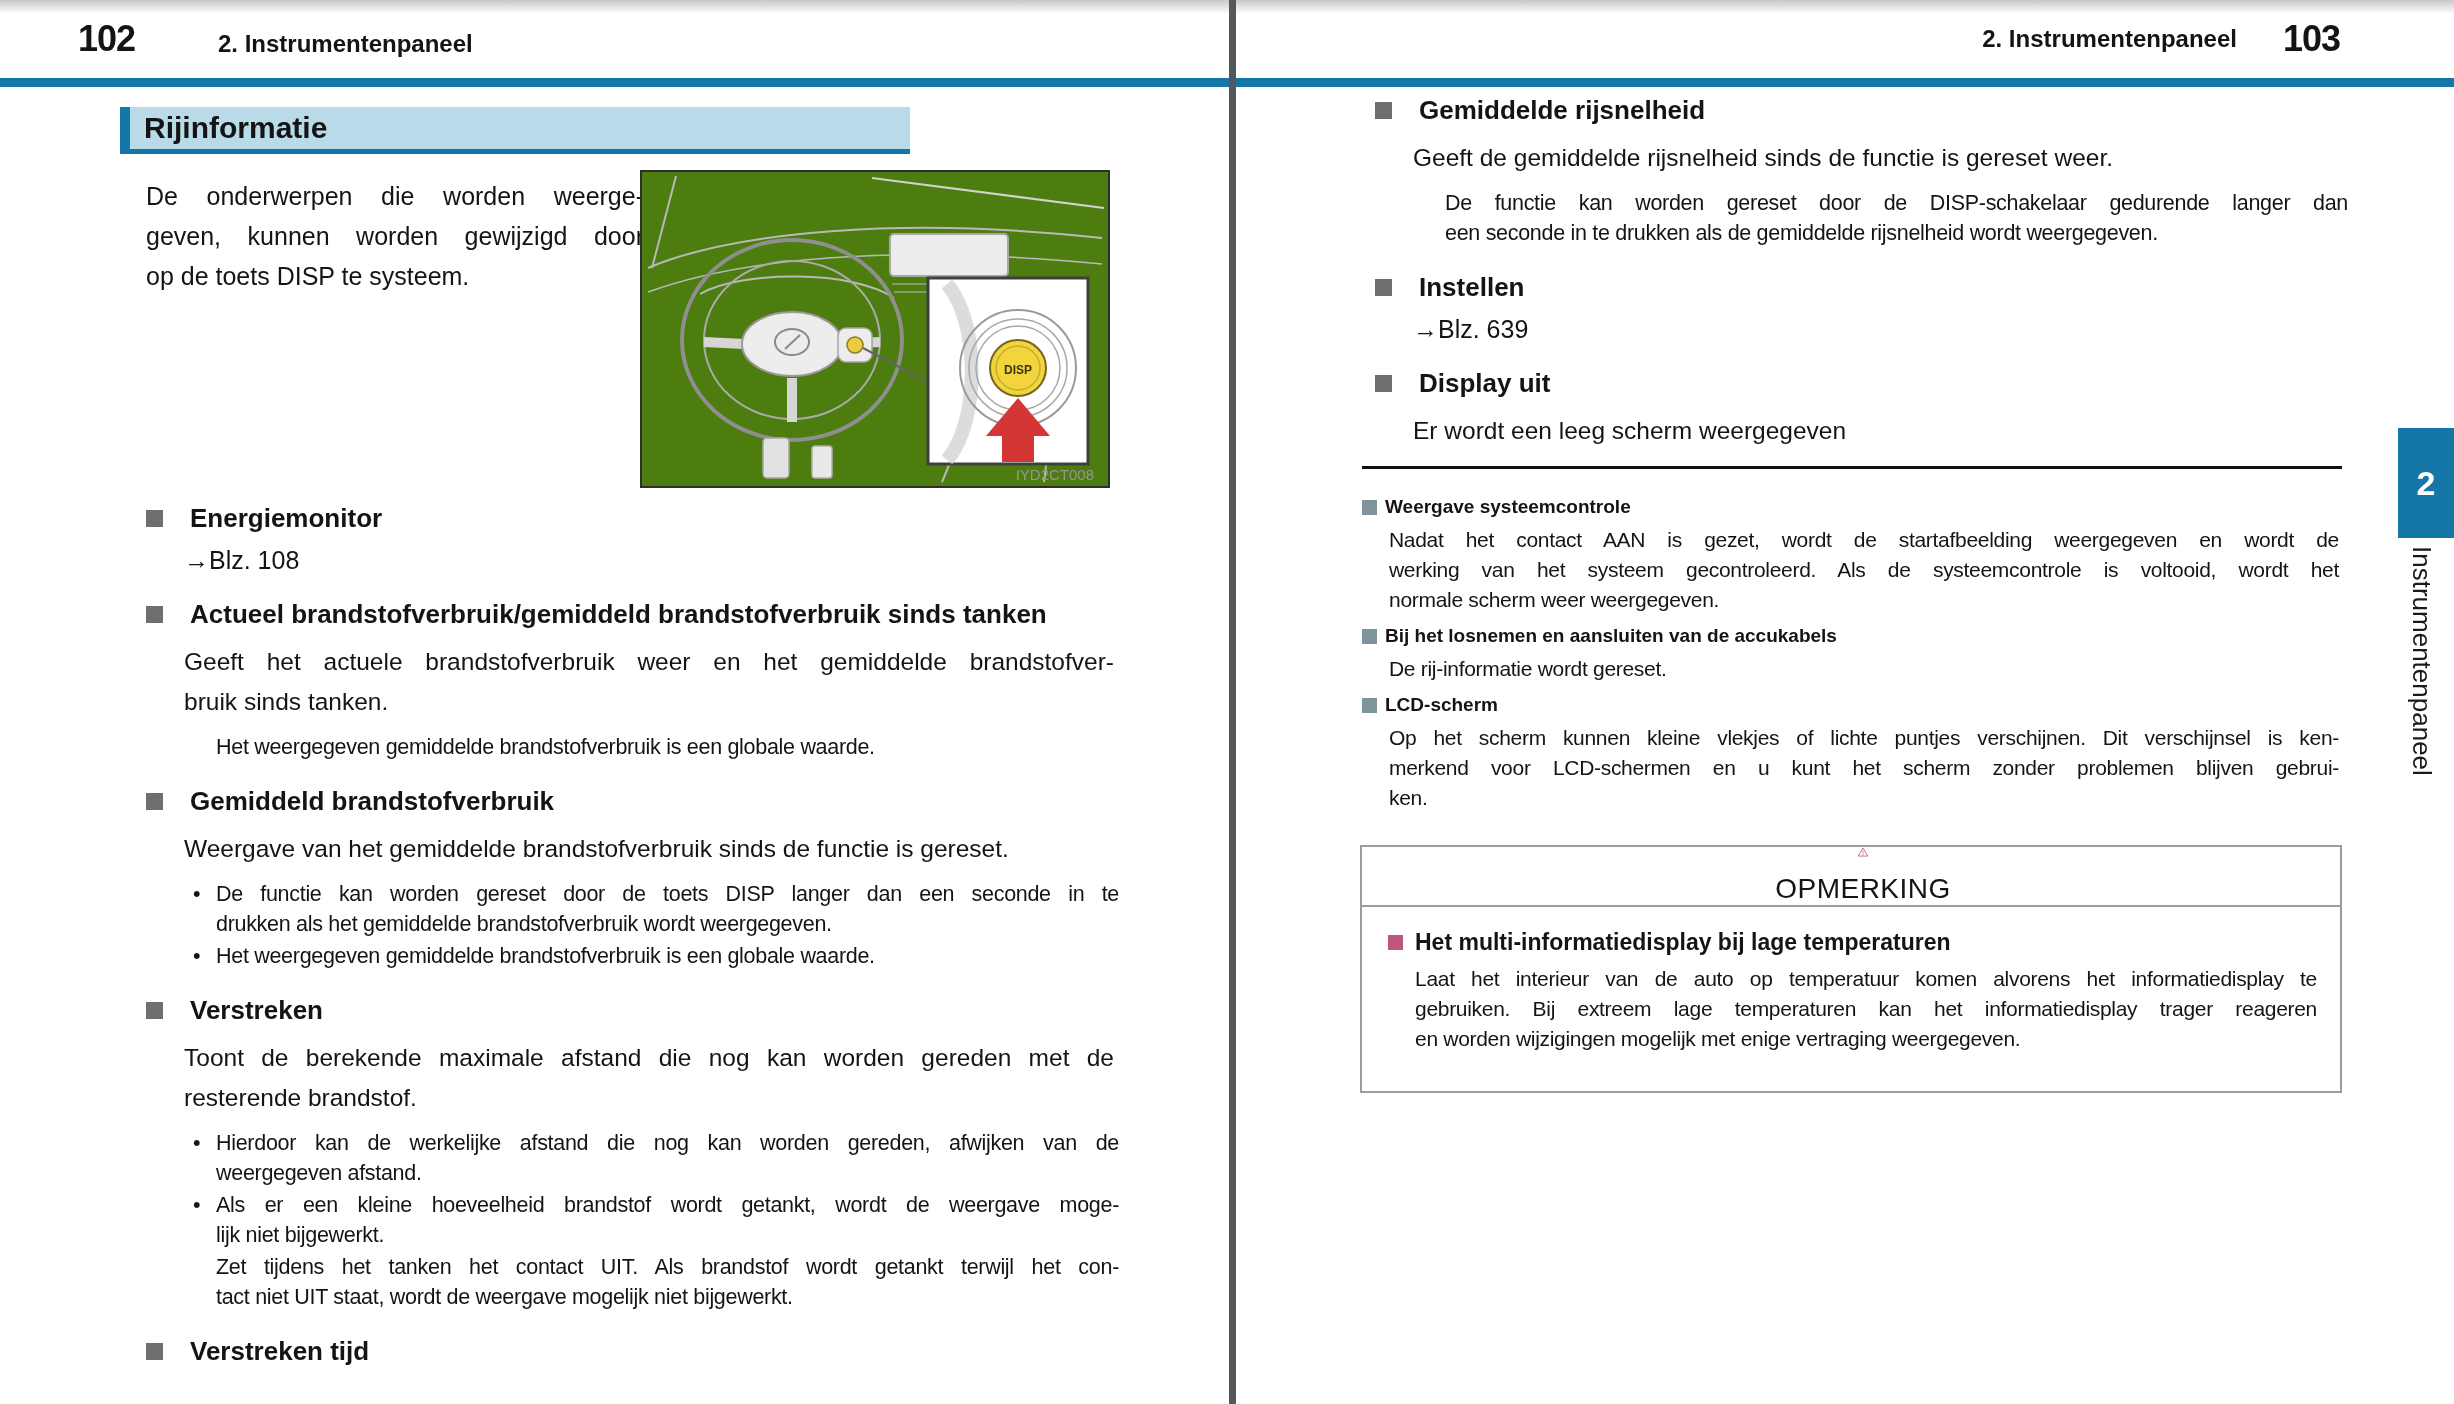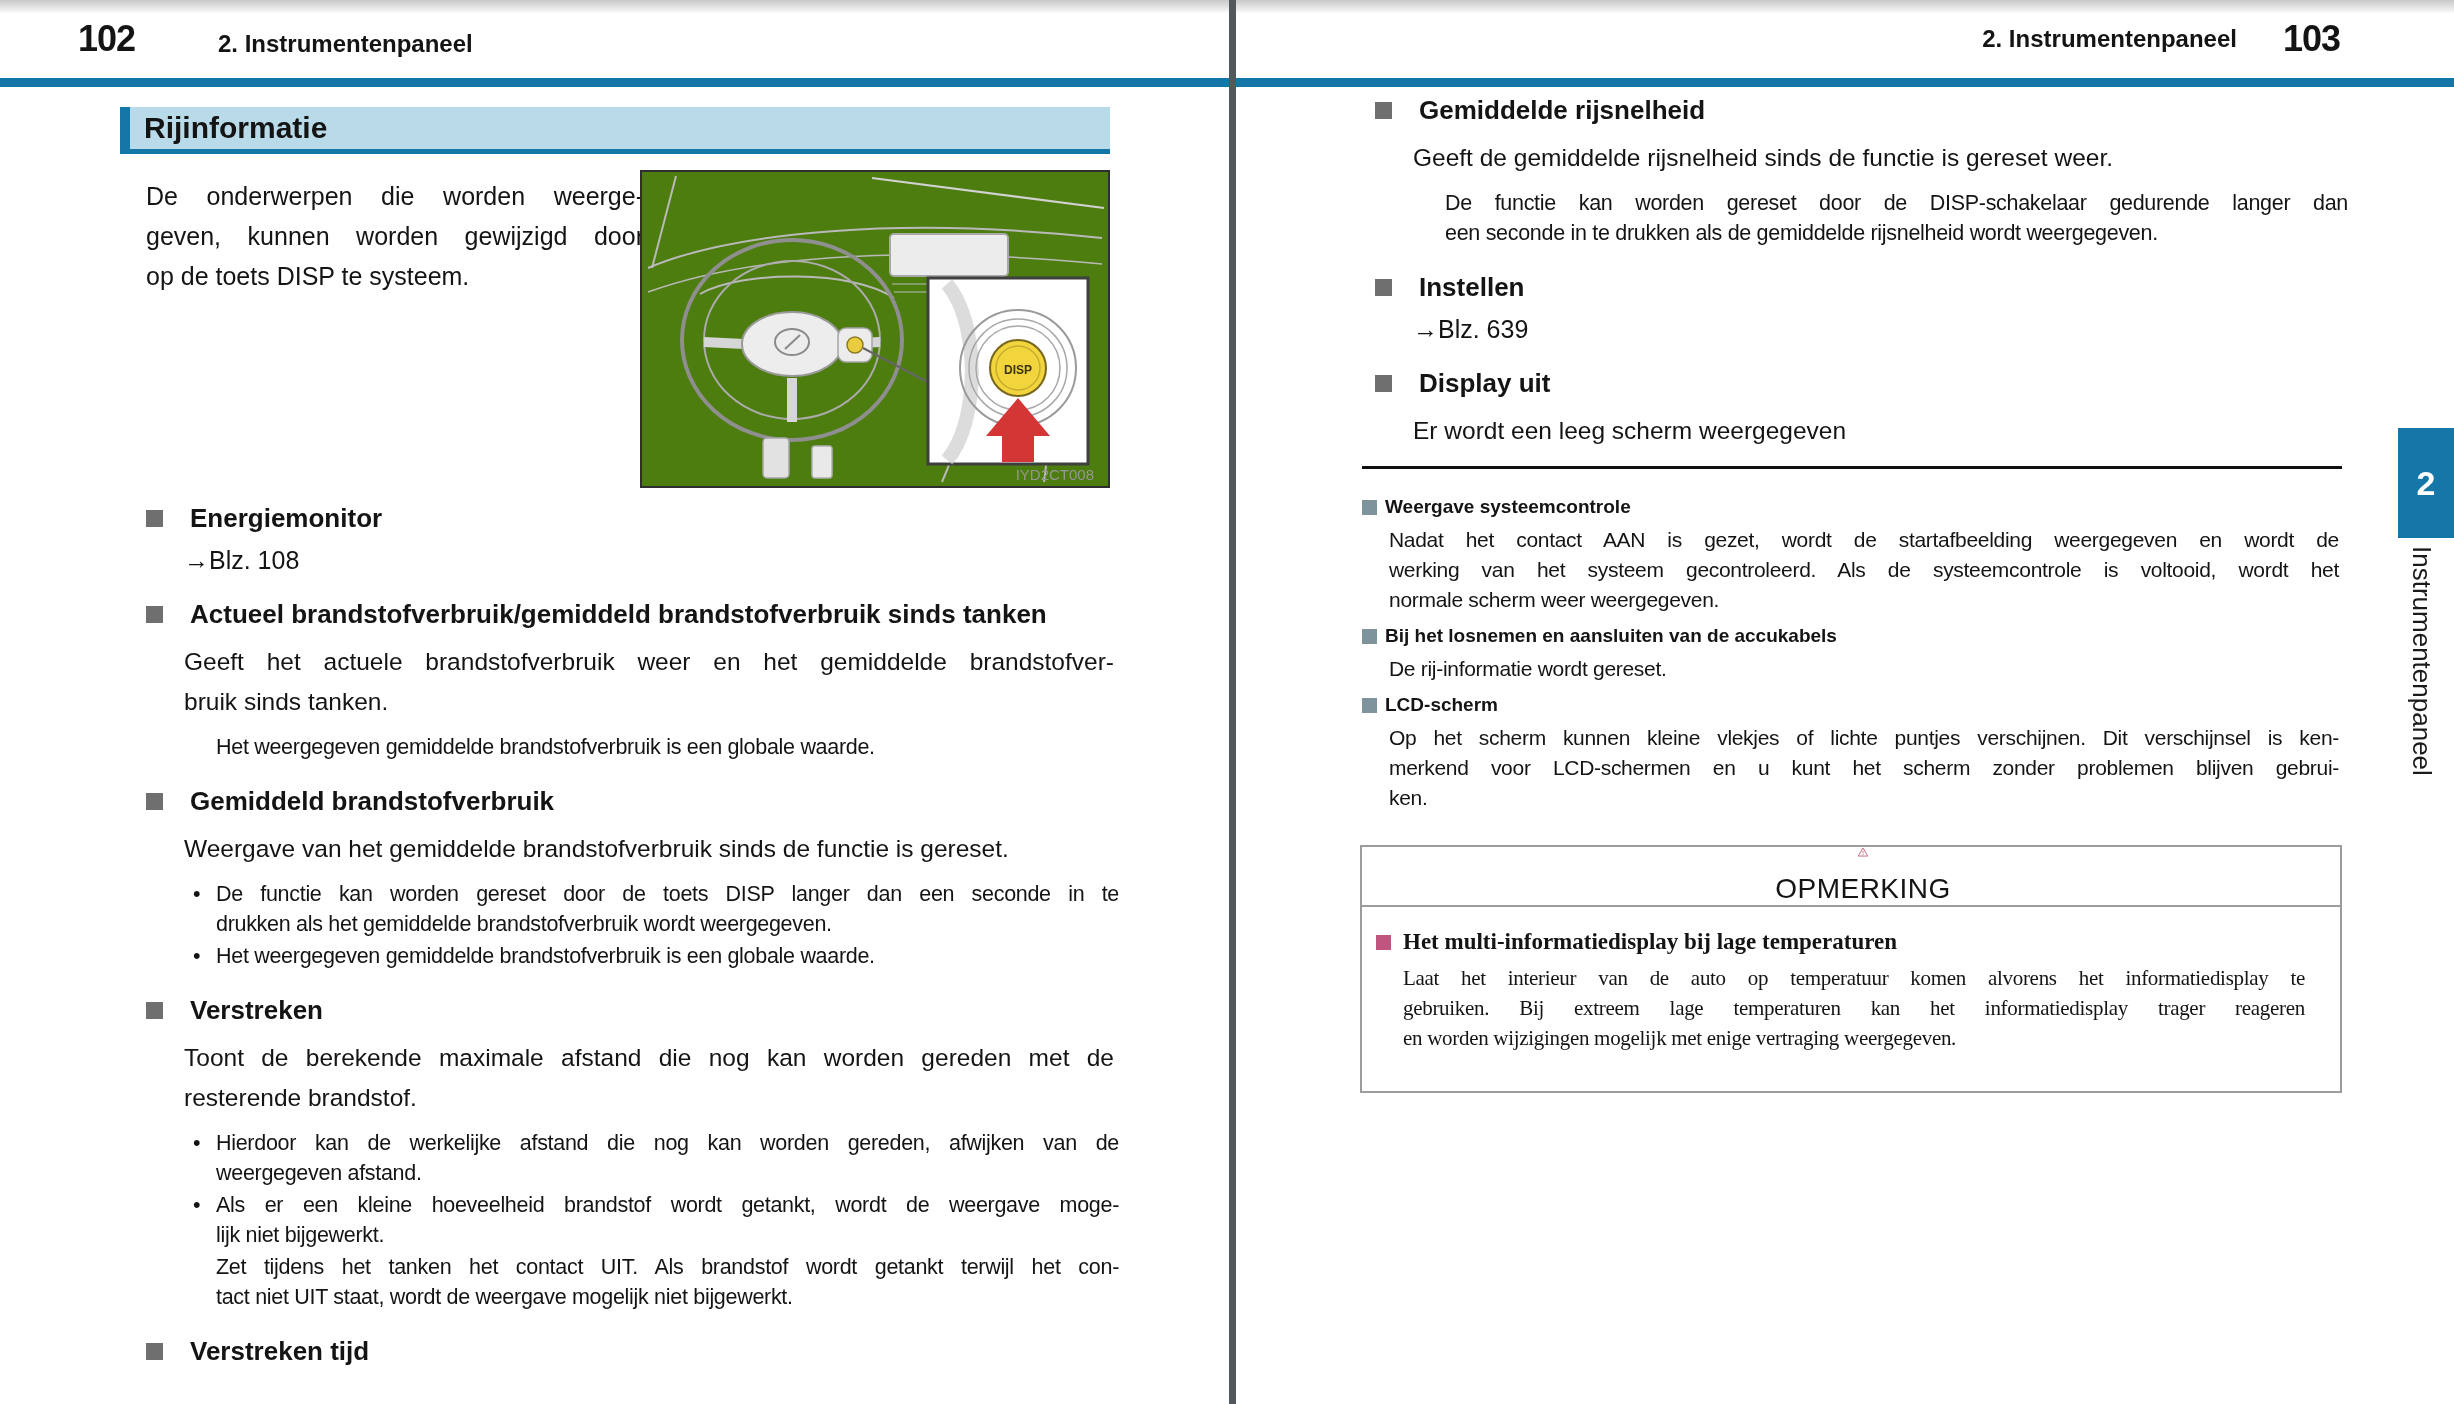--- a/index.html
+++ b/index.html
@@ -17,21 +17,21 @@
 
   
   .pagenum-left { position:absolute; left:78px; top:18px; font-size:36px; font-weight:700; letter-spacing:-1px; }
   .chap-left { position:absolute; left:218px; top:30px; font-size:24px; font-weight:700; }
   .head-right { position:absolute; top:14px; left:1236px; width:1160px; height:50px;
     display:flex; justify-content:flex-end; align-items:center; gap:46px; padding-right:56px; }
   .chap-right { font-size:24px; font-weight:700; }
   .pagenum-right { font-size:36px; font-weight:700; letter-spacing:-1px; }
 
   
-  .titlebar { position:absolute; left:120px; top:107px; width:990px; height:47px;
+  .titlebar { position:absolute; left:120px; top:107px; width:790px; height:47px;
     background:var(--title_band_bg, #b9dae9);
     border-left:10px solid var(--accent_blue, #1577a8);
     border-bottom:5px solid var(--accent_blue, #1577a8);
     display:flex; align-items:center; padding-left:14px; font-size:30px; font-weight:700; }
   .intro { position:absolute; left:146px; top:176px; width:498px; font-size:25px; line-height:40px; }
   .figurebox { position:absolute; left:640px; top:170px; width:470px; height:318px;
     border:2px solid #2e2e2e; background:#4d7c0f; }
   .figurebox svg { width:100%; height:100%; display:block; }
 
   .sections-left { position:absolute; left:146px; top:503px; width:985px; }
@@ -58,21 +58,21 @@
   .blk.fb { margin:2px 0 8px 27px; font-size:21px; line-height:30px; width:950px; letter-spacing:-0.3px; }
 
   .lines.just > div { text-align:justify; text-align-last:justify; }
   .lines.just > div:last-child { text-align-last:left; }
 
   
   .notice { position:absolute; left:1360px; top:845px; width:982px; height:248px;
     border:2px solid #9c9c9c; background:#fff; }
   .notice-head { height:60px; border-bottom:2px solid #9c9c9c; display:flex; align-items:center;
     padding-left:24px; gap:16px; font-size:28px; letter-spacing:0.5px;flex-direction:column; }
-  .notice-body { padding:10px 26px 0 14px;font-family:Liberation Serif, serif; }
+  .notice-body { padding:10px 26px 0 26px; }
   .notice-h { display:flex; align-items:center; gap:12px; font-size:23px; font-weight:700; margin-top:12px; }
   .notice-h .sq { width:15px; height:15px; background:var(--notice_pink, #c0557f); flex:none; }
   .notice-text { margin:8px 0 0 27px; font-size:21px; line-height:30px; width:902px; letter-spacing:-0.3px; }
 
   
   .tab { position:absolute; left:2398px; top:428px; width:56px; height:110px;
     background:var(--accent_blue, #1577a8); color:#fff; display:flex; align-items:center;
     justify-content:center; font-size:34px; font-weight:700; }
   .tab-label { position:absolute; left:2406px; top:546px; writing-mode:vertical-rl;
     font-size:26px; color:#1a1a1a; }

